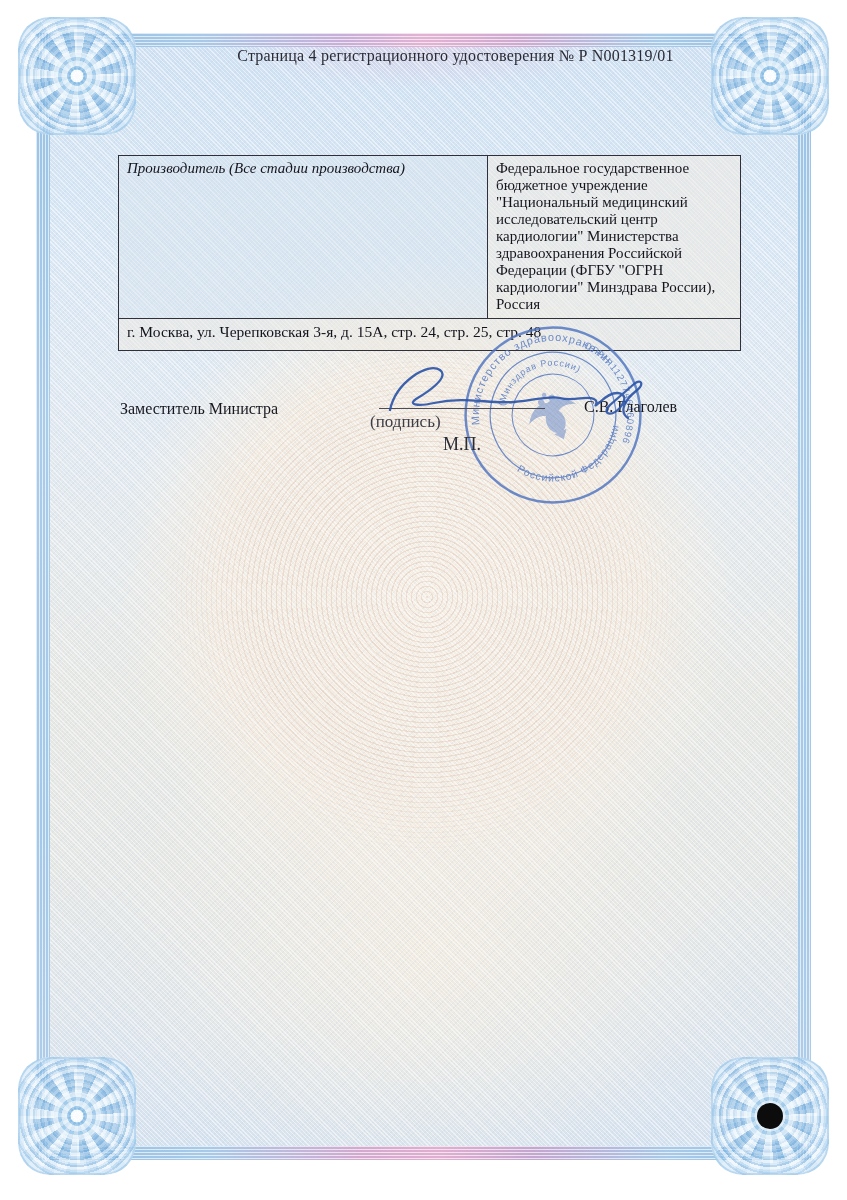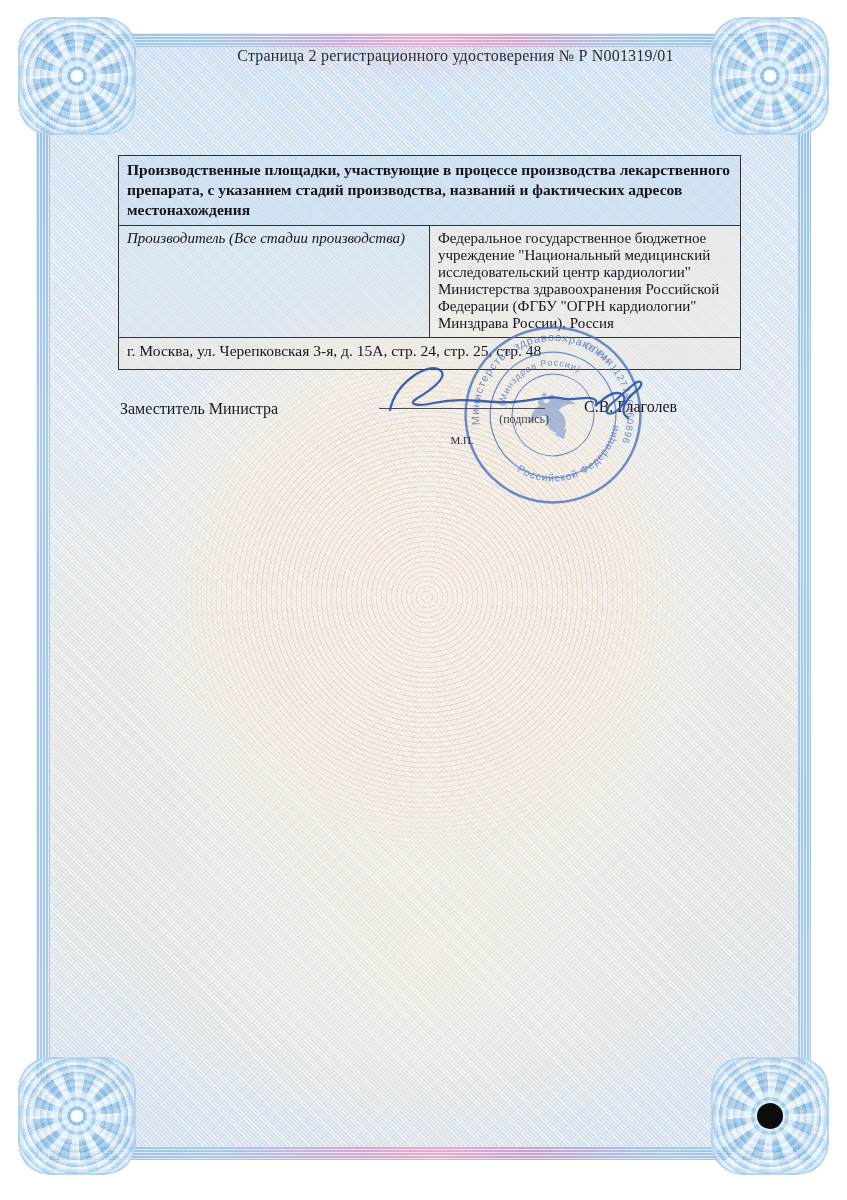--- a/index.html
+++ b/index.html
@@ -95,22 +95,22 @@
     font-style:italic;width:352px;height:92px;background:rgba(214,228,238,.40);
   }
   .prod-table .cell-producer-value{
     line-height:17px;background:rgba(241,235,226,.55);
   }
   .prod-table .cell-address{height:22px;background:rgba(238,233,226,.50);font-size:15.5px;}
   
   .sig-title{position:absolute;left:120px;top:400px;z-index:4;font-weight:normal;font-size:16px;color:#17171f;}
   .sig-name{position:absolute;left:584px;top:398px;z-index:4;font-weight:normal;font-size:16px;color:#17171f;}
   .sig-line{position:absolute;left:379px;top:408px;width:166px;border-bottom:1.4px solid #4b4b55;z-index:4;}
-  .sig-caption{position:absolute;left:383px;top:412px;width:166px;text-align:right;font-size:12px;color:#3d3d47;z-index:4;}
-  .sig-stamp-caption{position:absolute;left:379px;top:434px;width:166px;text-align:center;font-size:11px;color:#2c2c36;z-index:4;}
+  .sig-caption{position:absolute;left:370px;top:412px;width:166px;text-align:left;font-size:17px;color:#3d3d47;z-index:4;}
+  .sig-stamp-caption{position:absolute;left:379px;top:434px;width:166px;text-align:center;font-size:18px;color:#2c2c36;z-index:4;}
   .sig-svg{position:absolute;left:382px;top:358px;width:262px;height:76px;z-index:5;}
   
   .seal{position:absolute;left:458px;top:320px;width:190px;height:190px;z-index:3;opacity:.82;}
   .seal text{font-family:"Liberation Sans","DejaVu Sans",sans-serif;letter-spacing:1px;}
 </style>
 </head>
 <body>
 
 <div class="page">
 
@@ -122,27 +122,24 @@
   <div class="frame frame-left"></div>
   <div class="frame frame-right"></div>
 
   <div class="rosette rosette-tl"></div>
   <div class="rosette rosette-tr"></div>
   <div class="rosette rosette-bl"></div>
   <div class="rosette rosette-br">
     <div class="punch-hole"></div>
   </div>
 
-  <div class="doc-header">Страница 2 регистрационного удостоверения № Р N001319/01</div>
+  <div class="doc-header">Страница 4 регистрационного удостоверения № Р N001319/01</div>
 
   <table class="prod-table">
     <tbody>
-      <tr>
-        <td colspan="2" class="cell-head">Производственные площадки, участвующие в процессе производства лекарственного препарата, с указанием стадий производства, названий и фактических адресов местонахождения</td>
-      </tr>
       <tr>
         <td class="cell-producer-label">Производитель (Все стадии производства)</td>
         <td class="cell-producer-value">Федеральное государственное бюджетное учреждение "Национальный медицинский исследовательский центр кардиологии" Министерства здравоохранения Российской Федерации (ФГБУ "ОГРН кардиологии" Минздрава России), Россия</td>
       </tr>
       <tr>
         <td colspan="2" class="cell-address">г. Москва, ул. Черепковская 3-я, д. 15А, стр. 24, стр. 25, стр. 48</td>
       </tr>
     </tbody>
   </table>
 

